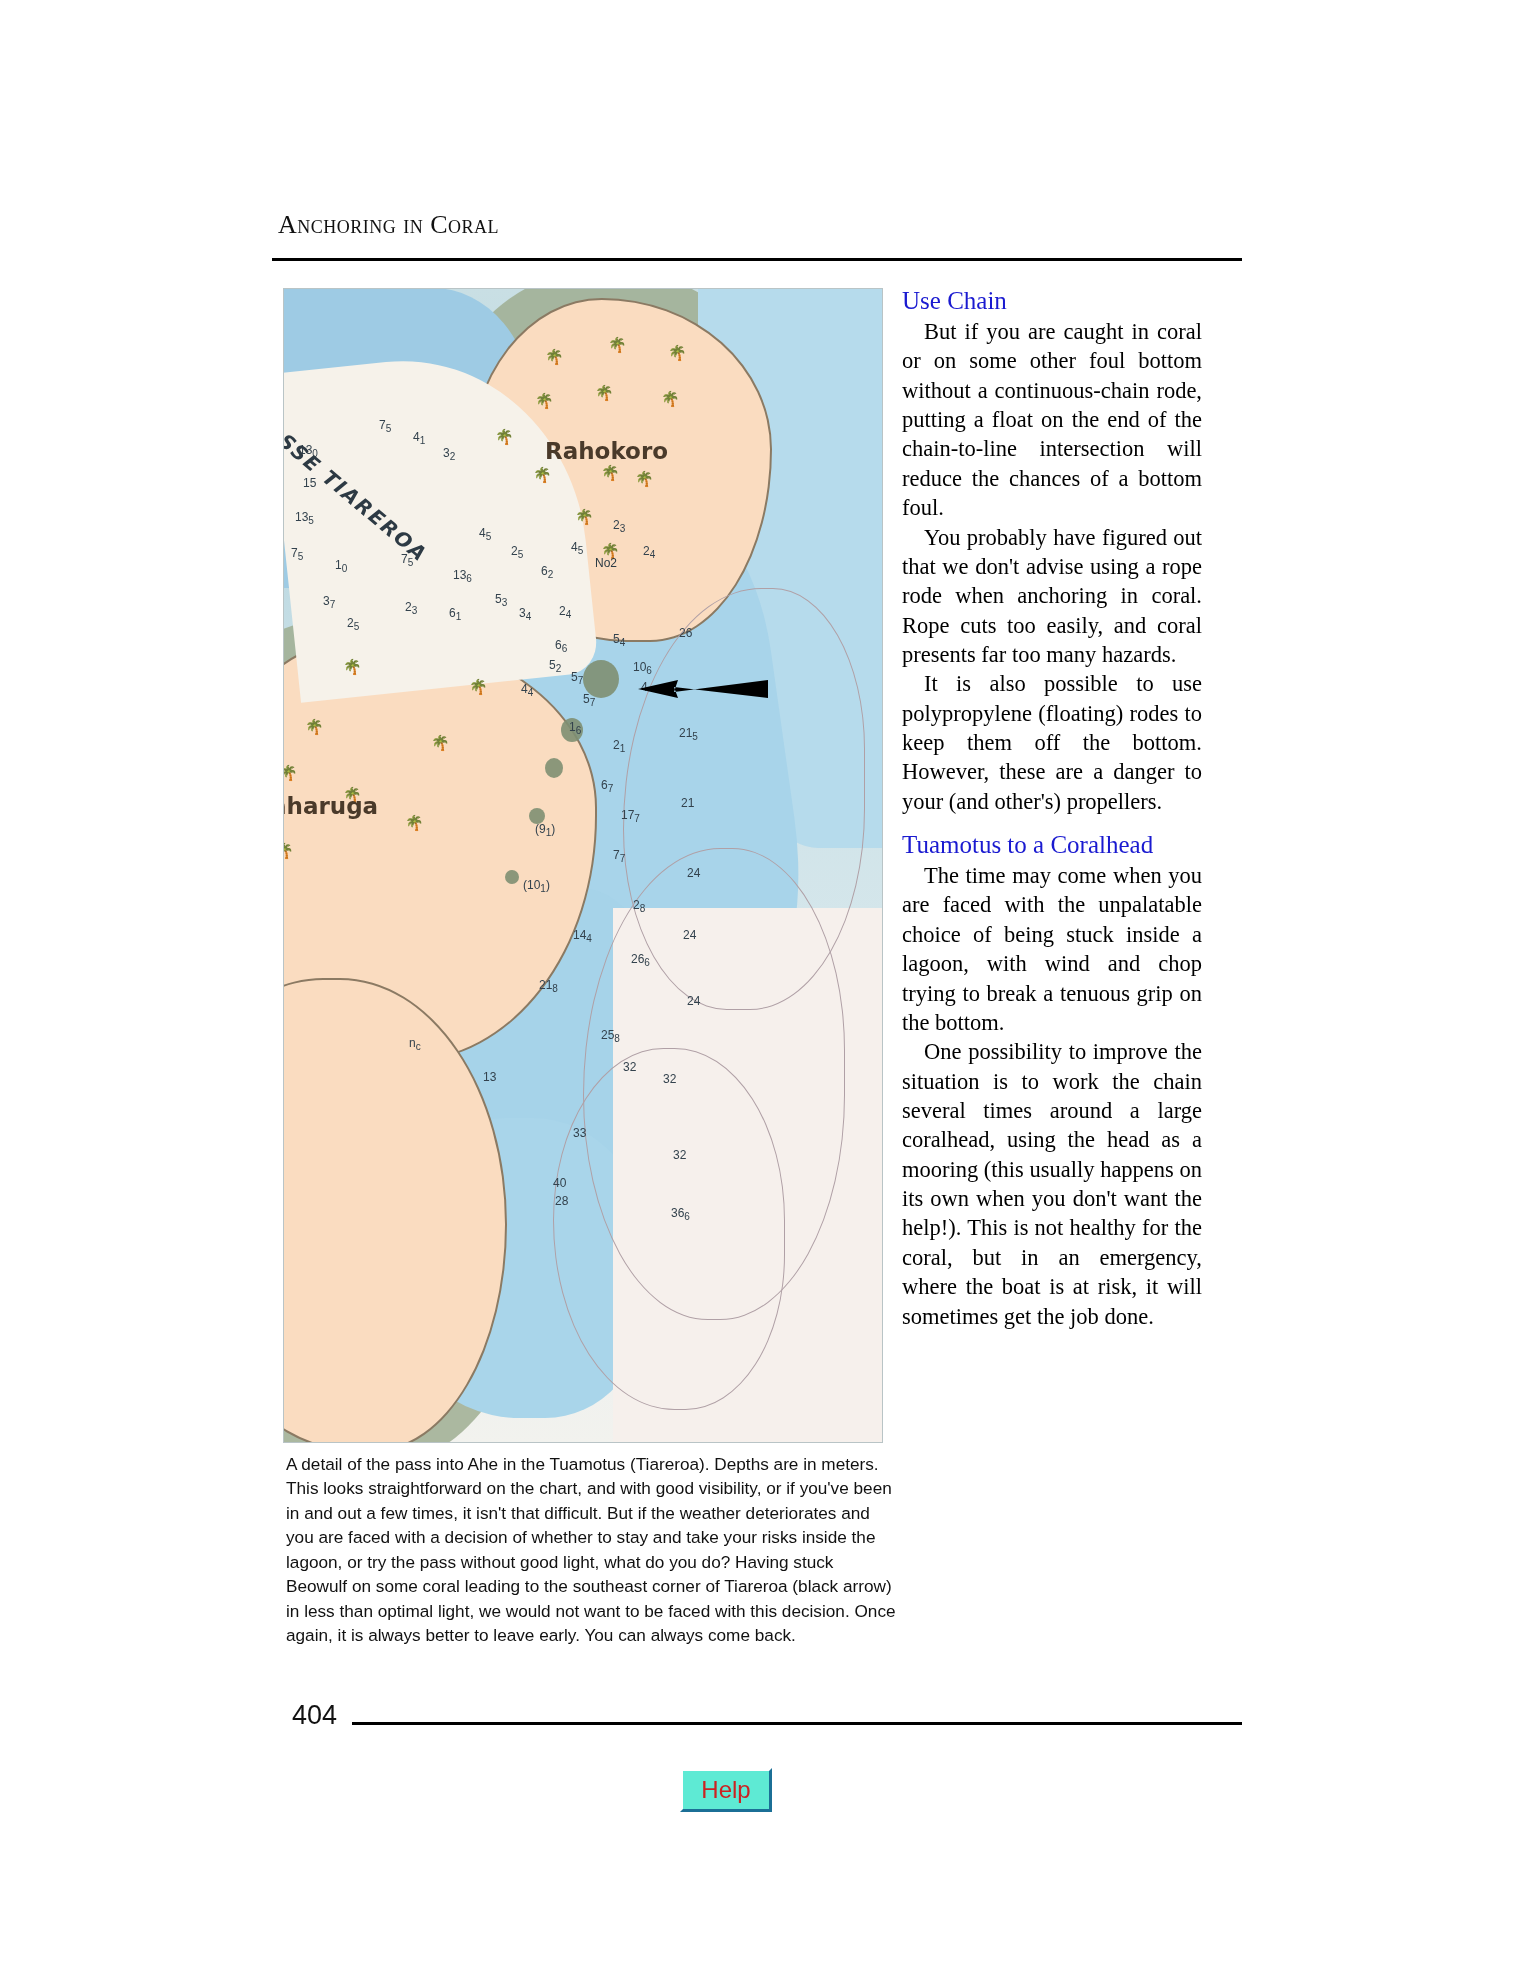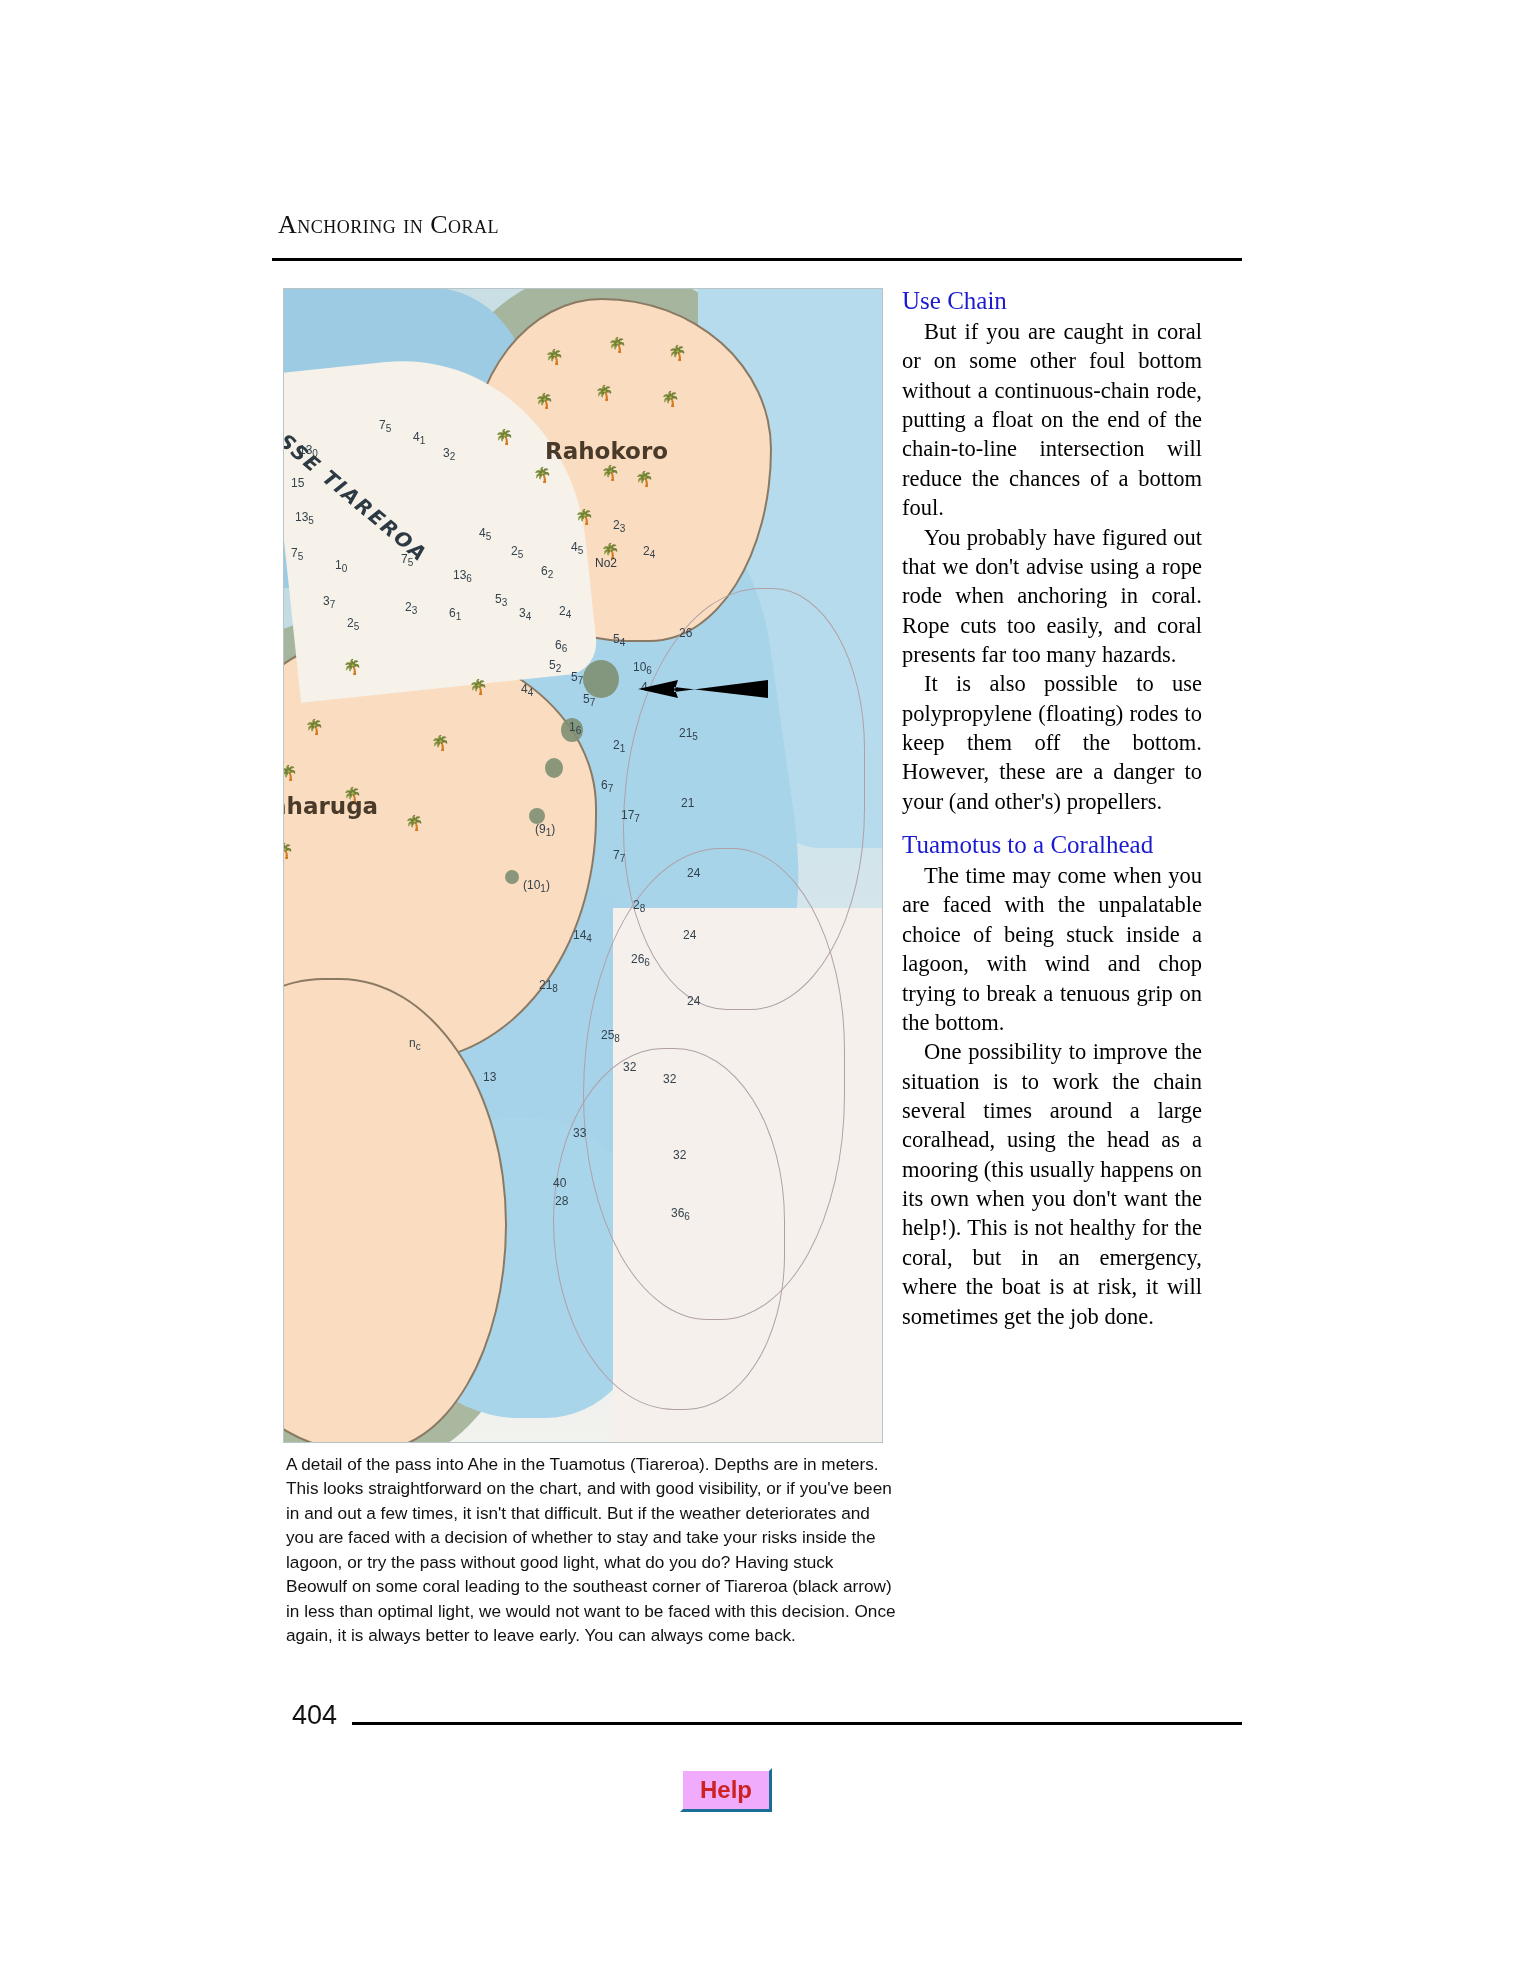--- a/index.html
+++ b/index.html
@@ -294,34 +294,33 @@
     background: #000;
   }
 
   
   .help-btn {
     position: absolute;
     left: 680px;
     top: 1768px;
     width: 92px;
     height: 44px;
-    background: #f0abfc;
+    background: #5eead4;
     border-top: 3px solid #ffffff;
     border-left: 3px solid #ffffff;
     border-right: 3px solid #1b6f96;
     border-bottom: 3px solid #1b6f96;
     color: #cc2222;
     font-family: "Liberation Sans", sans-serif;
     font-size: 24px;
     display: flex;
     align-items: center;
     justify-content: center;
     cursor: pointer;
     box-sizing: border-box;
-    font-weight: bold;
   }
 </style>
 </head>
 <body>
 
 <div class="page">
 
   <div class="running-head">Anchoring in Coral</div>
   <div class="head-rule"></div>
 
@@ -372,21 +371,21 @@
       <div class="coralhead" style="left:278px;top:430px;width:22px;height:24px"></div>
       <div class="coralhead" style="left:262px;top:470px;width:18px;height:20px"></div>
       <div class="coralhead" style="left:246px;top:520px;width:16px;height:16px"></div>
       <div class="coralhead" style="left:222px;top:582px;width:14px;height:14px"></div>
 
       <div class="contour" style="left:340px;top:300px;width:240px;height:420px;border-radius:60% 40% 50% 45%;"></div>
       <div class="contour" style="left:300px;top:560px;width:260px;height:470px;border-radius:55% 45% 50% 50%;"></div>
       <div class="contour" style="left:270px;top:760px;width:230px;height:360px;border-radius:50% 50% 45% 55%;"></div>
 
       <div class="sound" style="left:16px;top:155px">13<sub>0</sub></div>
-      <div class="sound" style="left:8px;top:188px">15</div>
+      <div class="sound" style="left:20px;top:188px">15</div>
       <div class="sound" style="left:12px;top:222px">13<sub>5</sub></div>
       <div class="sound" style="left:96px;top:130px">7<sub>5</sub></div>
       <div class="sound" style="left:130px;top:142px">4<sub>1</sub></div>
       <div class="sound" style="left:160px;top:158px">3<sub>2</sub></div>
       <div class="sound" style="left:8px;top:258px">7<sub>5</sub></div>
       <div class="sound" style="left:52px;top:270px">1<sub>0</sub></div>
       <div class="sound" style="left:118px;top:264px">7<sub>5</sub></div>
       <div class="sound" style="left:170px;top:280px">13<sub>6</sub></div>
       <div class="sound" style="left:40px;top:306px">3<sub>7</sub></div>
       <div class="sound" style="left:64px;top:328px">2<sub>5</sub></div>

